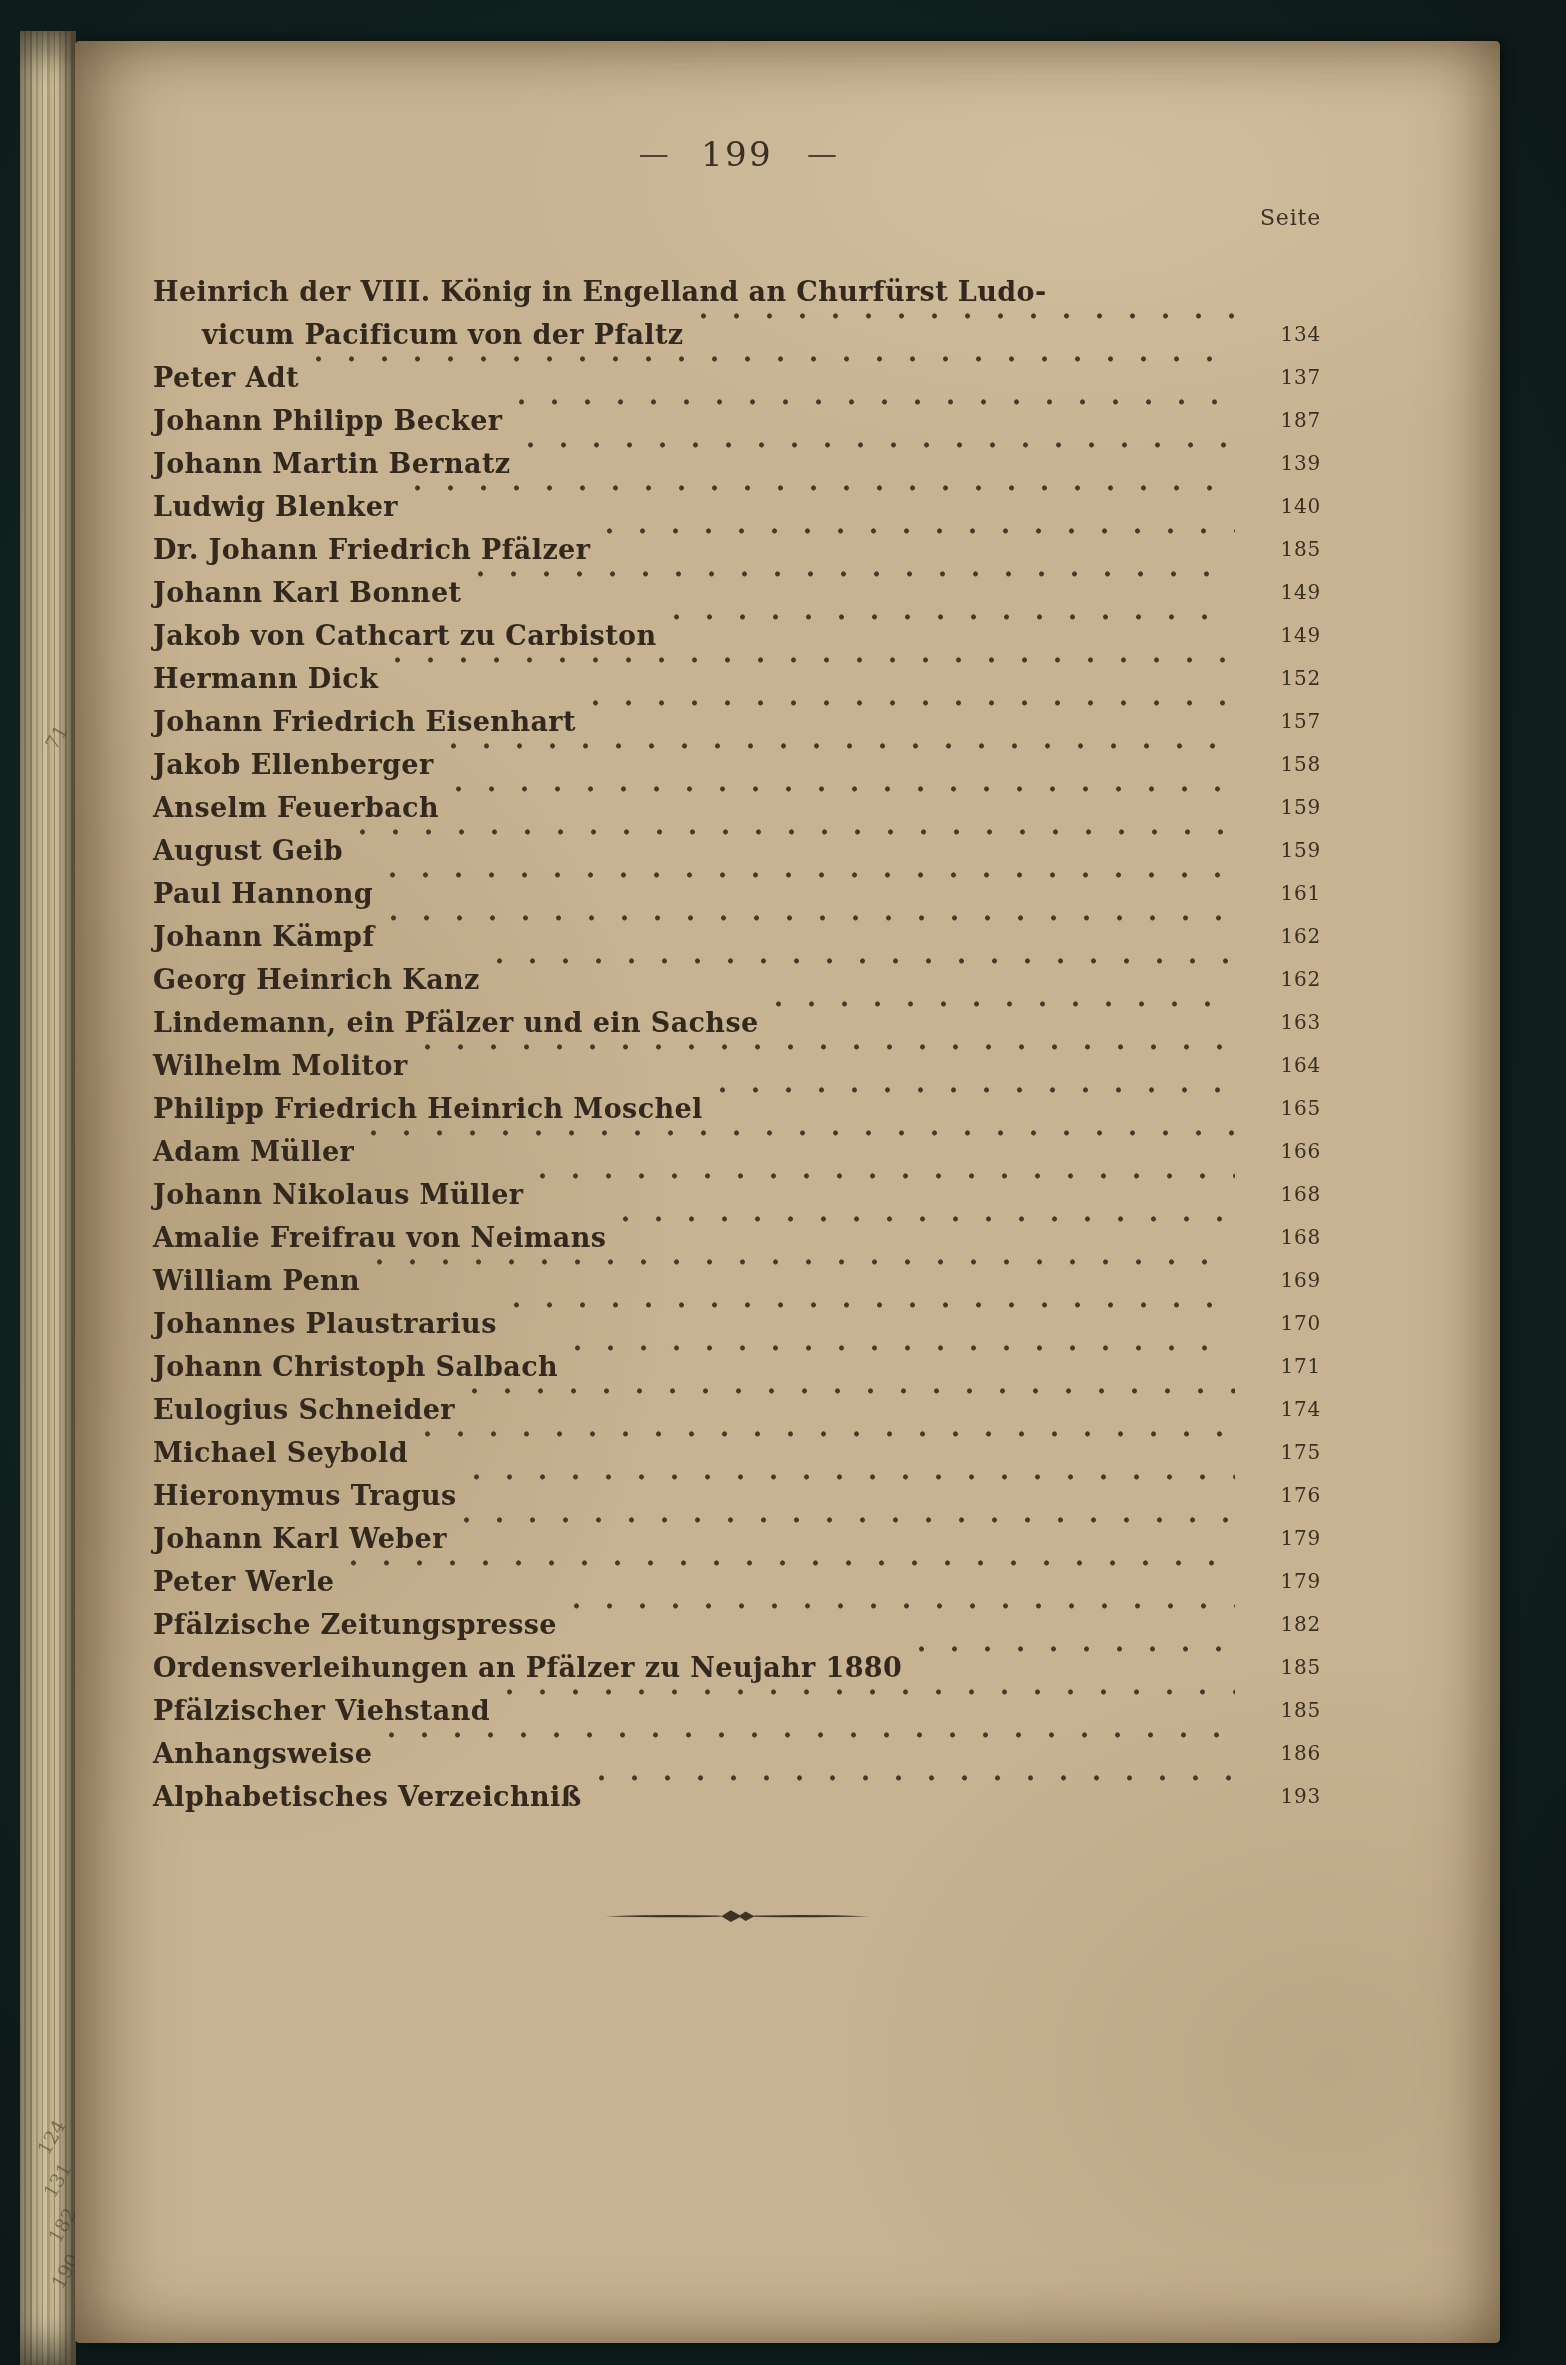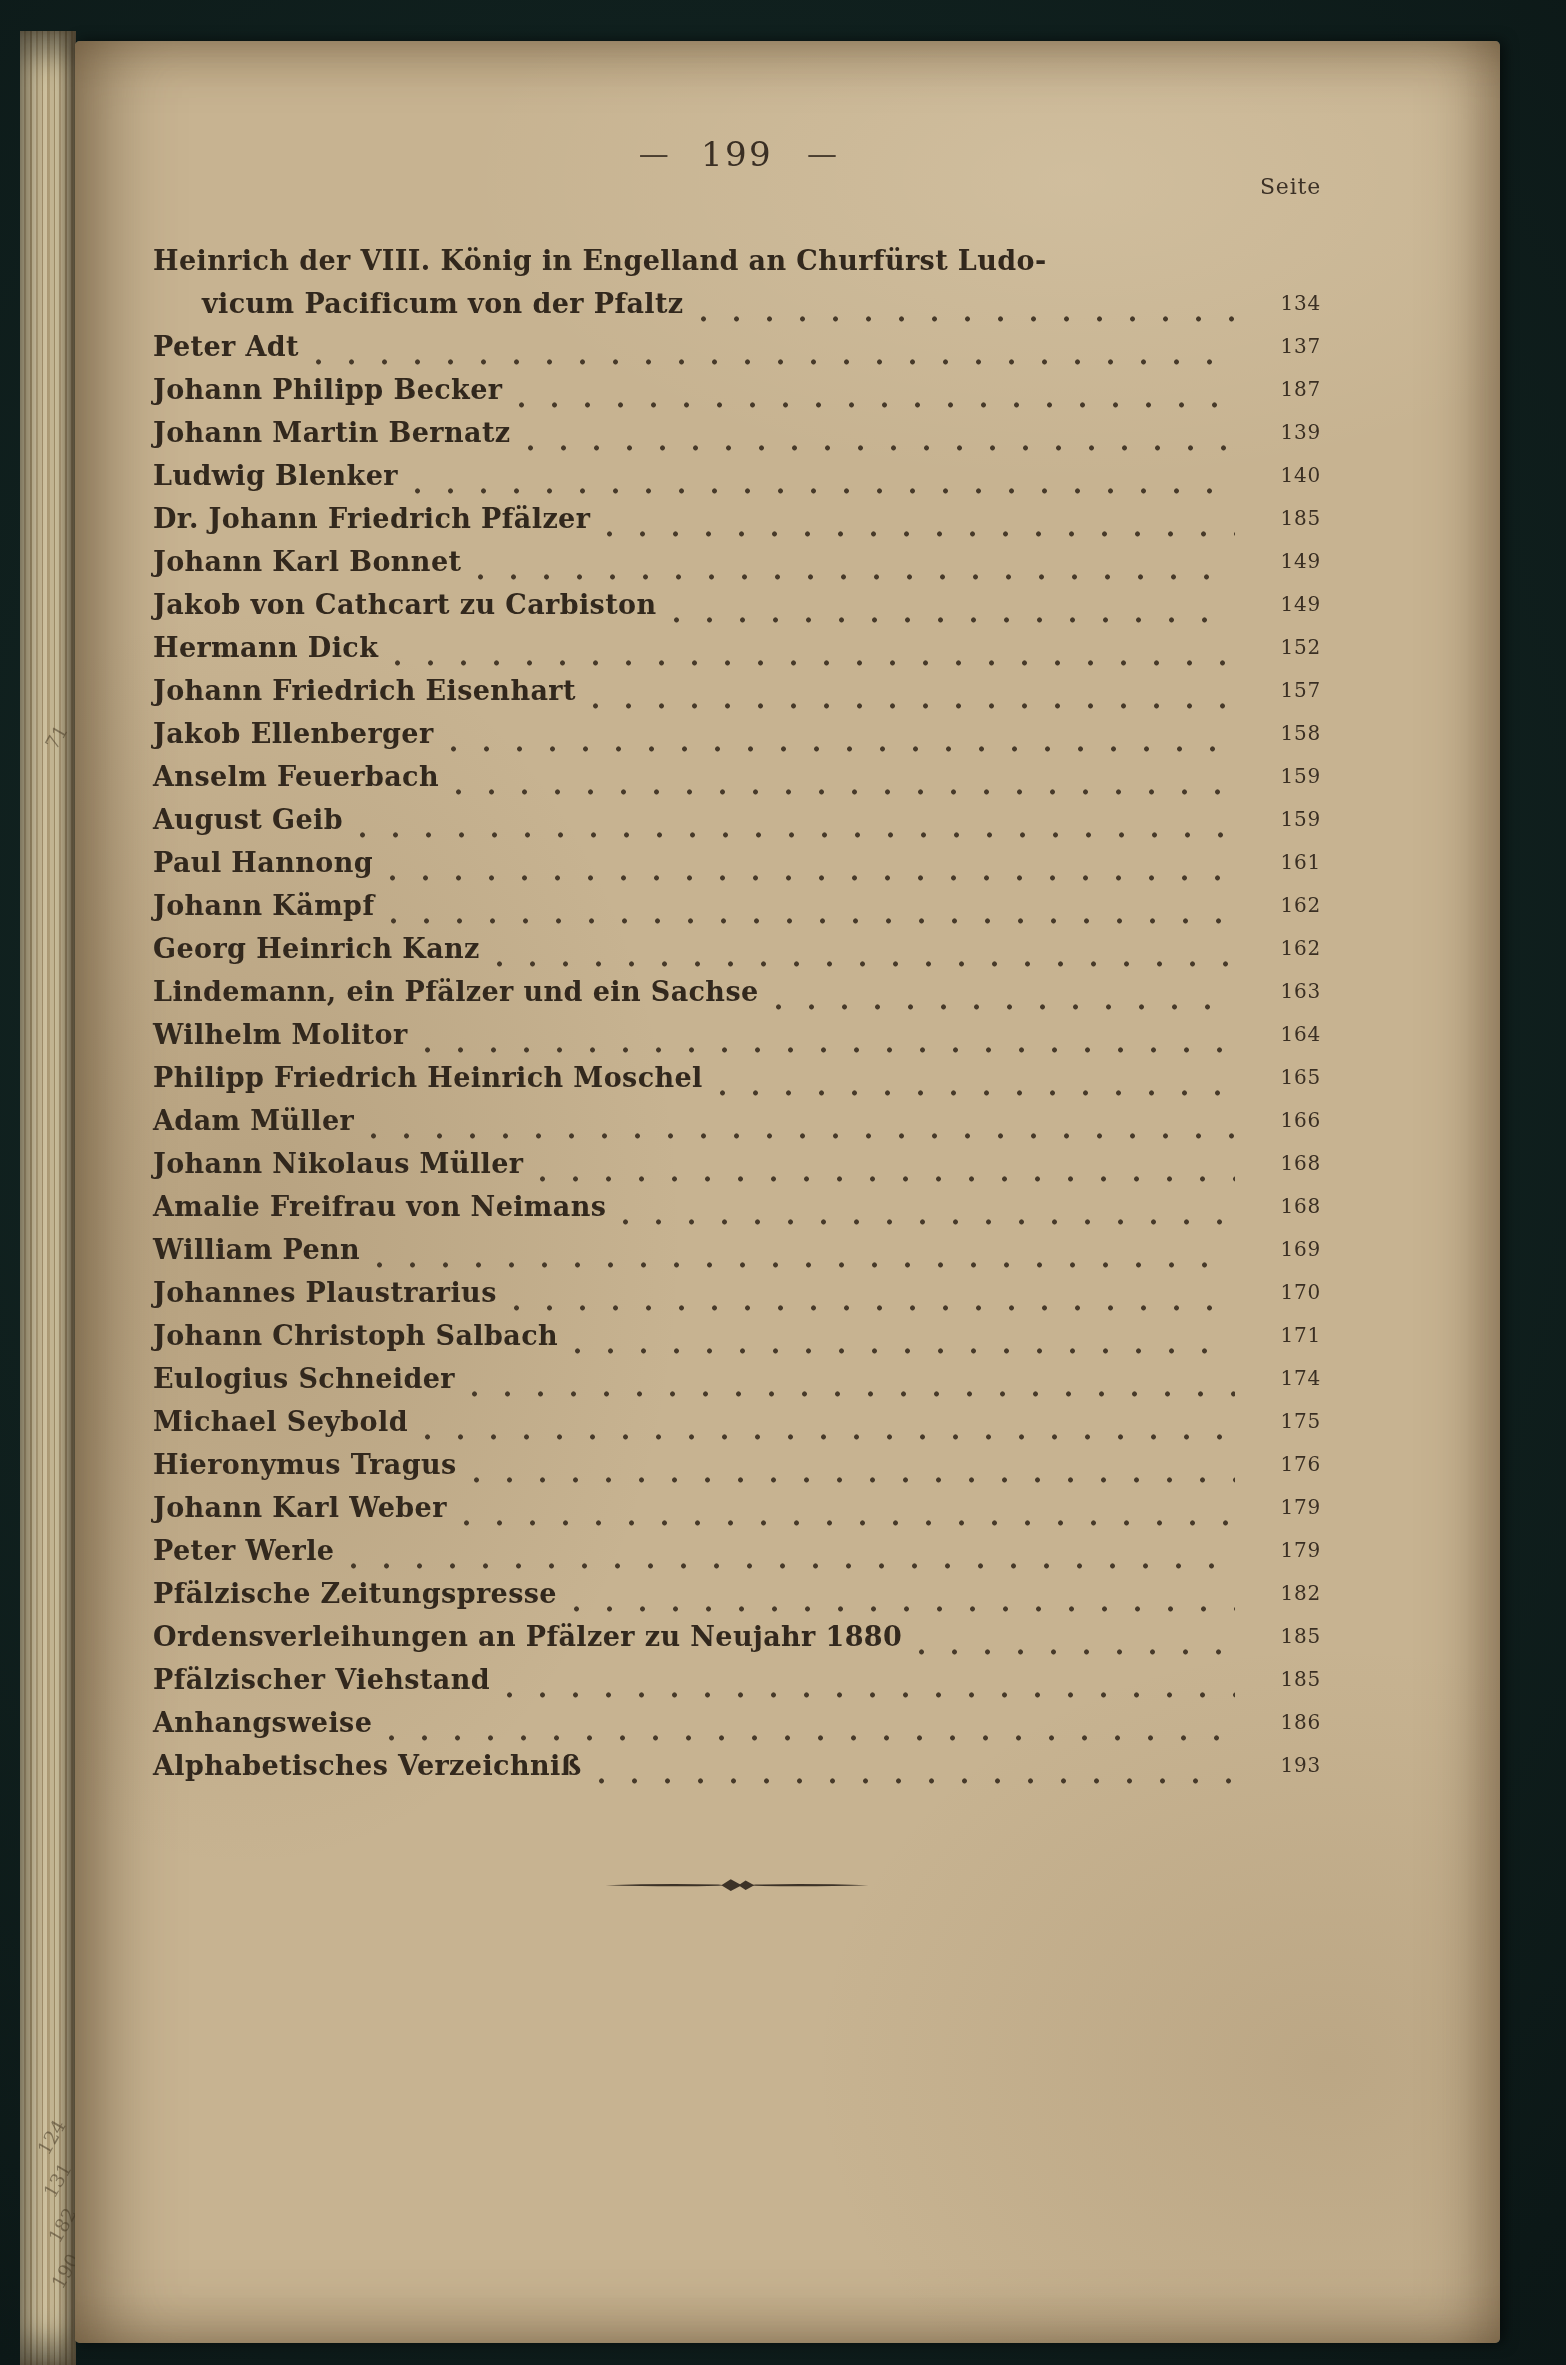--- a/index.html
+++ b/index.html
@@ -57,26 +57,26 @@
     padding:0 179px 0 78px;
   }
   .page-header{
     margin-top:92px;
     display:flex;justify-content:center;align-items:center;gap:34px;
     font-size:34px;color:#3a2f24;height:41px;
   }
   .page-header .dash{font-size:30px;letter-spacing:-1.6px;color:#4a3e30;}
   .page-number{letter-spacing:2.3px;}
   .col-header{
-    height:27px;
+    margin-top:31px;height:27px;
     text-align:right;font-size:22px;color:#3c3126;letter-spacing:0.8px;
   }
   .toc{margin-top:38px;}
   .toc-row{
-    display:flex;align-items:flex-end;height:43px;line-height:43px;
+    display:flex;align-items:flex-start;height:43px;line-height:43px;
     font-size:27px;font-weight:bold;letter-spacing:0.4px;color:#32281d;
     white-space:nowrap;
   }
   .toc-row.indent{padding-left:49px;}
   .toc-title{flex:0 0 auto;}
   .leader{
     flex:1 1 auto;height:5.5px;margin:0 14px 3.1px 17px;
     background-image:radial-gradient(circle at 2.5px 2.7px, #473a2a 2px, rgba(0,0,0,0) 2.7px);
     background-size:33px 5.5px;background-repeat:repeat-x;background-position:left bottom;
   }

